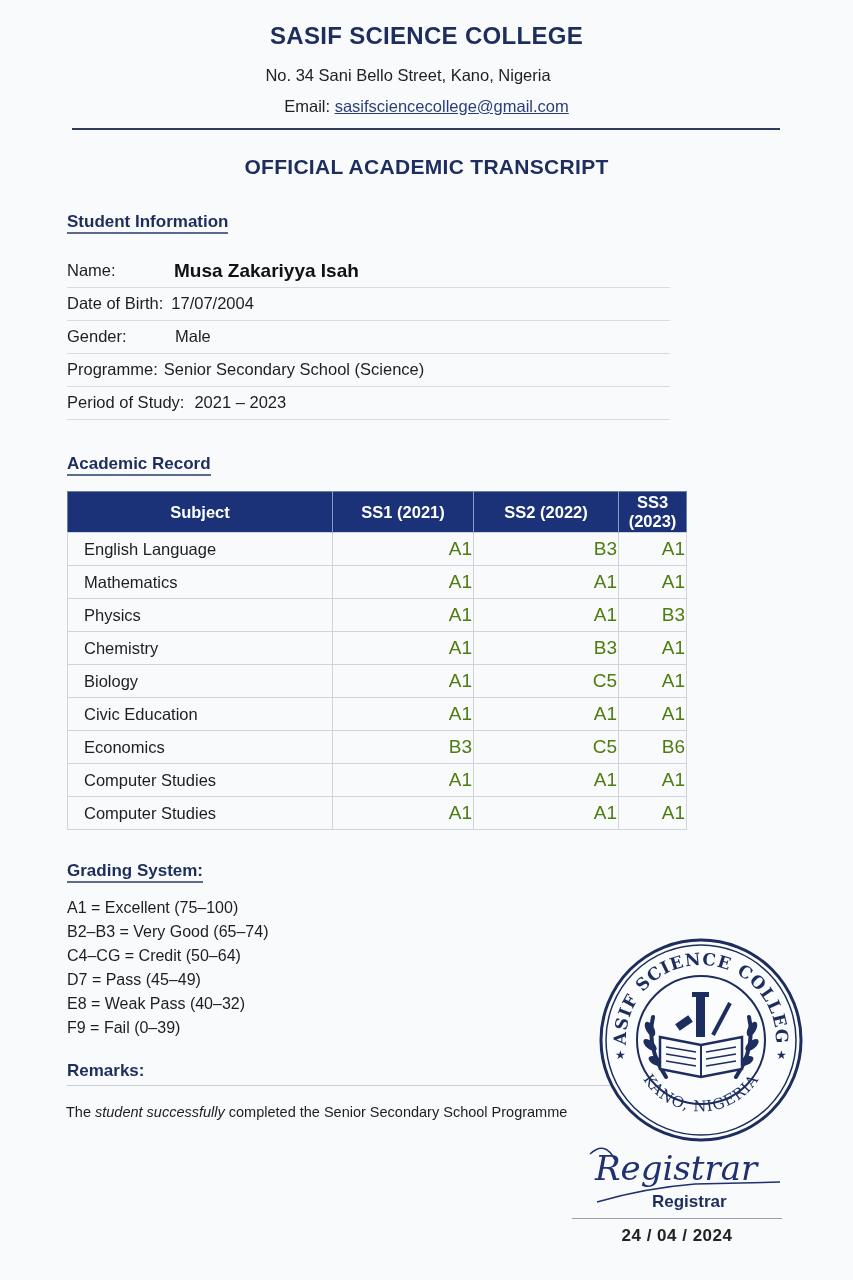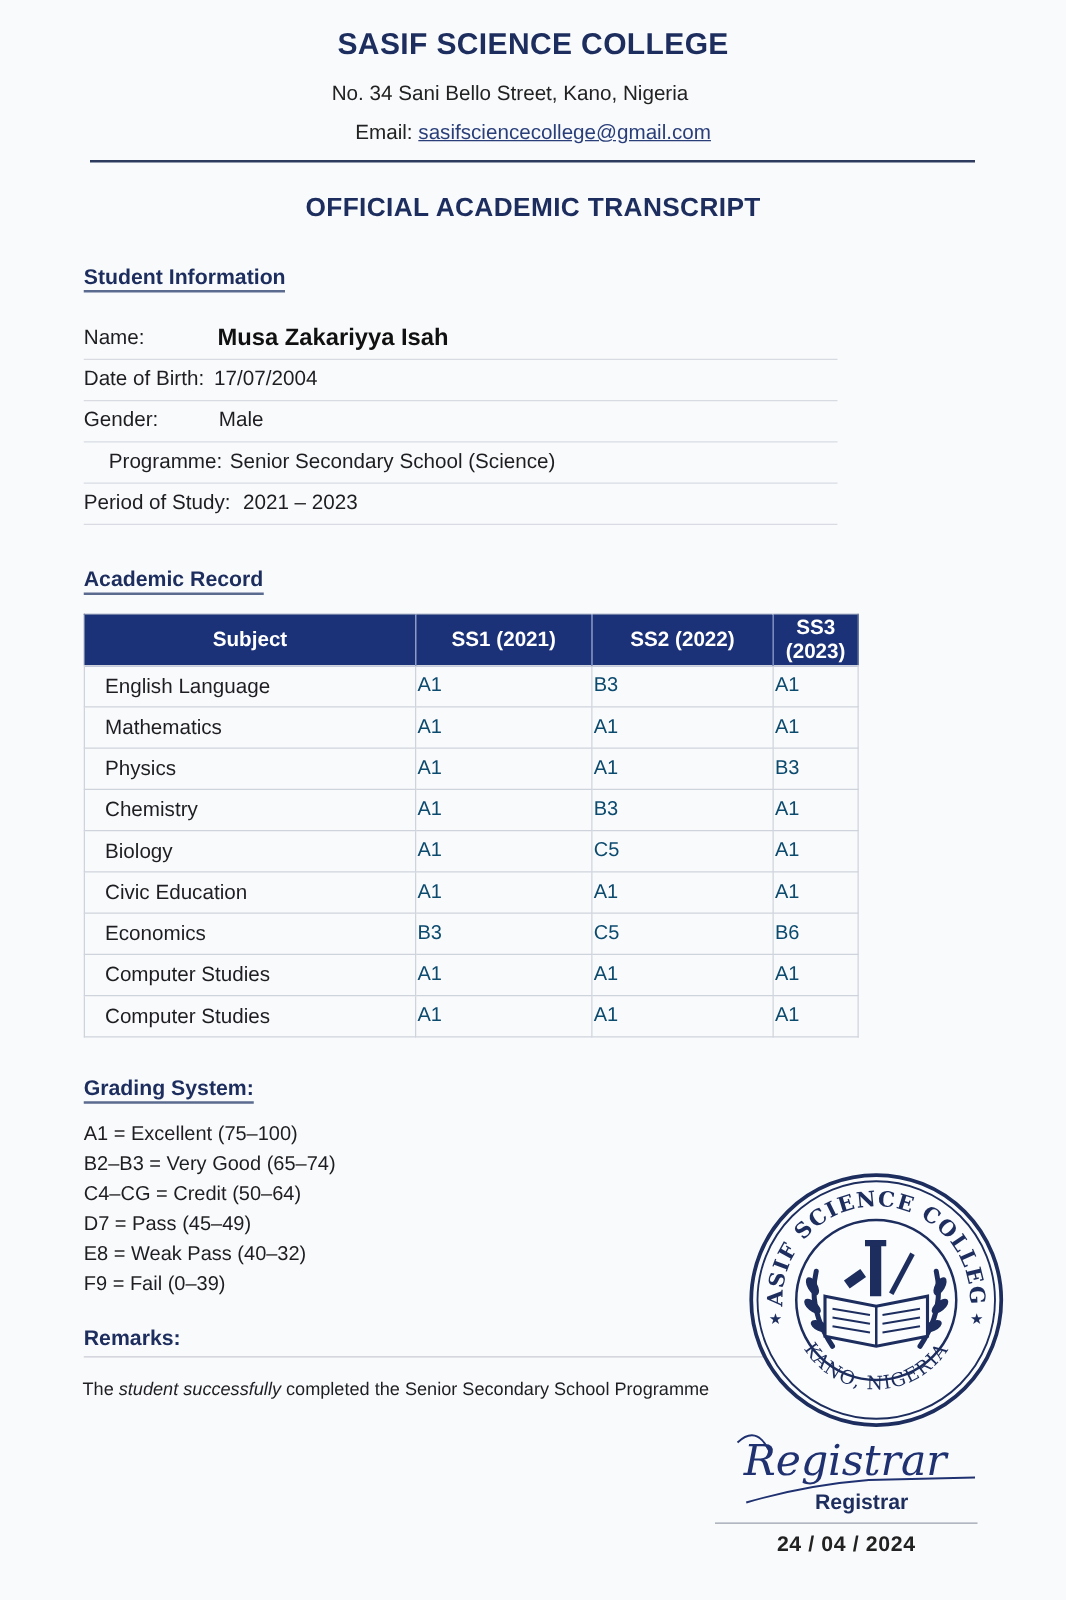--- a/index.html
+++ b/index.html
@@ -55,21 +55,21 @@
     border: 1px solid #6f7ea3;
   }
   table.grades th {
     background: #1c3278; color: #fff; font-weight: bold;
     height: 36px; font-size: 16.5px; text-align: center;
     border-left: 1px solid #8c9cc8;
   }
   table.grades th:first-child { border-left: none; }
   table.grades td {
     height: 30px; border: 1px solid #cfd3dc;
-    text-align: left; font-size: 16px; color: #0c4a6e;
+    text-align: right; font-size: 19px; color: #4d7c0f;
   }
   table.grades td.subj {
     text-align: left; padding-left: 16px; font-size: 16.5px; color: #1e1e22;
   }
 
   .grade-line { left: 67px; font-size: 16px; color: #1e1e22; }
 
   .remarks-rule {
     left: 67px; width: 545px; top: 1085px; height: 1px; background: #c9ccd4;
   }
@@ -106,21 +106,21 @@
 </div>
 <div class="abs info-row" style="top:287px;">
   <span class="lbl" style="margin-right:8px;">Date of Birth:</span>
   <span>17/07/2004</span>
 </div>
 <div class="abs info-row" style="top:320px;">
   <span class="lbl" style="width:108px;">Gender:</span>
   <span>Male</span>
 </div>
 <div class="abs info-row" style="top:353px;">
-  <span class="lbl" style="margin-right:6px;margin-left:20px;">Programme:</span>
+  <span class="lbl" style="margin-right:6px;">Programme:</span>
   <span>Senior Secondary School (Science)</span>
 </div>
 <div class="abs info-row" style="top:386px;">
   <span class="lbl" style="margin-right:10px;">Period of Study:</span>
   <span>2021 – 2023</span>
 </div>
 
 <div class="abs section-title" style="left:67px; top:454px;">Academic Record</div>
 
 <table class="grades">

